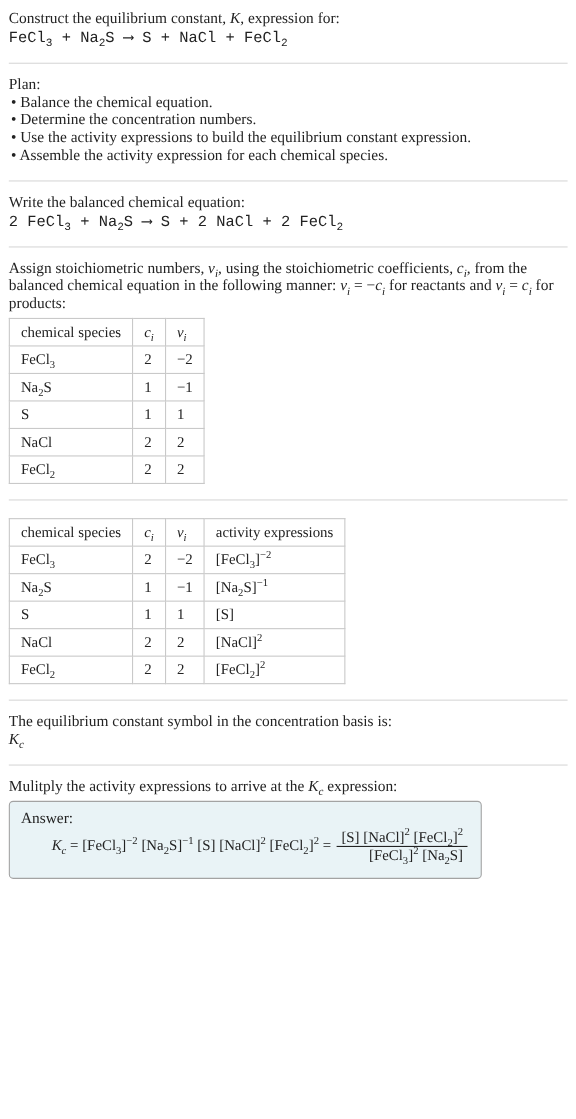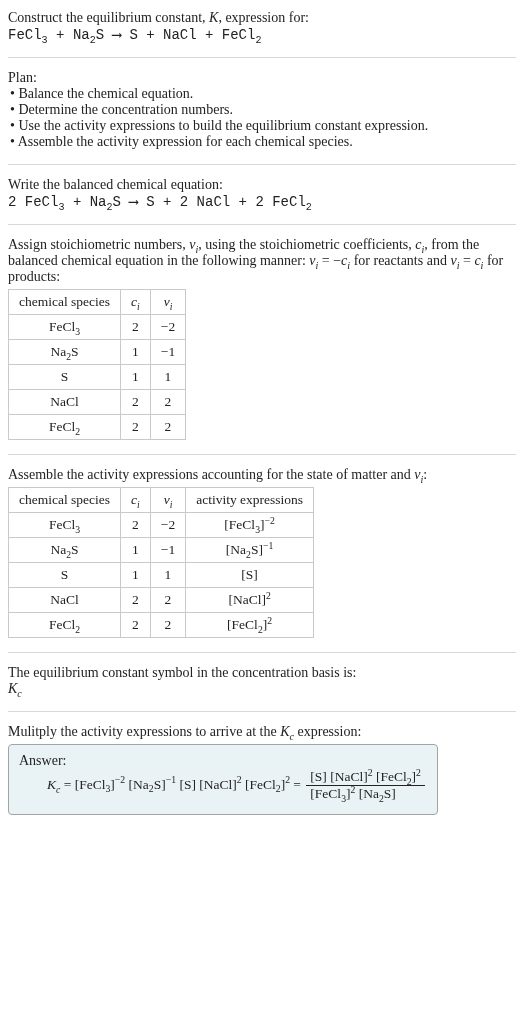--- a/index.html
+++ b/index.html
@@ -35,40 +35,40 @@
   .bullet {
     padding-left: 2px;
   }
   table.data {
     border-collapse: collapse;
     margin-top: 4px;
   }
   table.data th, table.data td {
     border: 1px solid #c9c9c9;
     padding: 4px 10px;
-    text-align: center;
+    text-align: left;
     font-weight: normal;
     font-size: 13.5px;
   }
   table.data th {
     background: #fff;
   }
   .ital { font-style: italic; }
   .answerbox {
     background: #e9f3f6;
     border: 1px solid #a3a3a3;
     border-radius: 4px;
     padding: 8px 10px 12px 10px;
     margin-top: 4px;
     display: inline-block;
   }
   .frac {
     display: inline-block;
     vertical-align: middle;
-    text-align: left;
+    text-align: right;
     margin: 0 2px;
   }
   .frac .num {
     display: block;
     border-bottom: 1px solid #222;
     padding: 0 4px;
   }
   .frac .den {
     display: block;
     padding: 0 4px;
@@ -147,23 +147,20 @@
       <td>2</td>
       <td>2</td>
     </tr>
   </tbody>
     </table>
 </div>
 
 <div class="rule"></div>
 
 <div class="section">
-  <div>
-    Assemble the activity expressions accounting for the state of matter and <span class="ital">ν<sub>i</sub></span>:
-  </div>
   <table class="data">
     <tbody>
         <tr>
       <th>chemical species</th>
       <th><span class="ital">c<sub>i</sub></span></th>
       <th><span class="ital">ν<sub>i</sub></span></th>
       <th>activity expressions</th>
     </tr>
     <tr>
       <td>FeCl<sub>3</sub></td>

